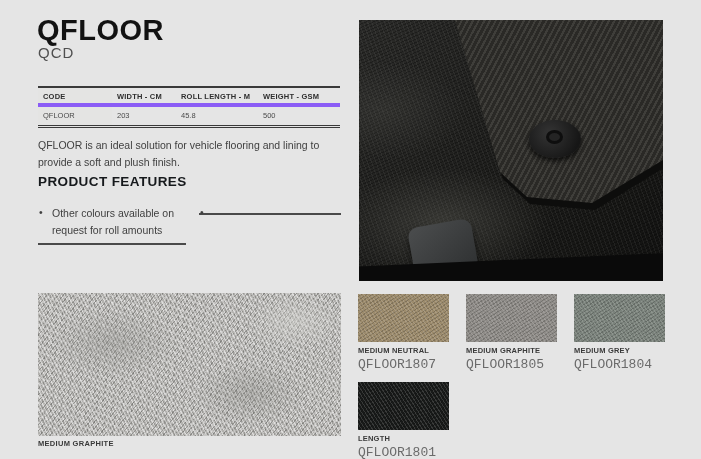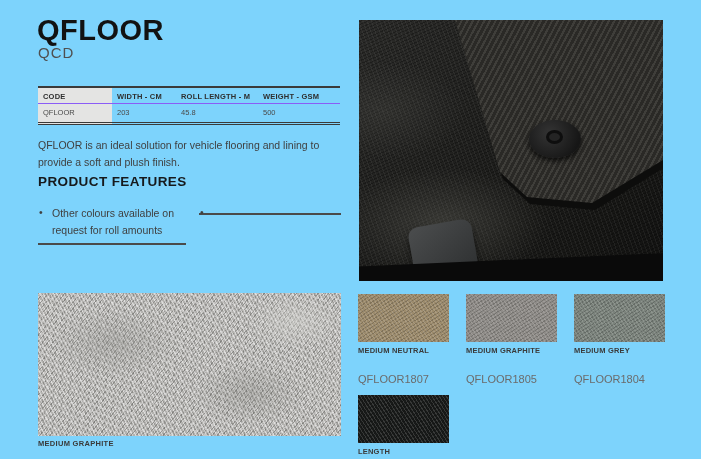--- a/index.html
+++ b/index.html
@@ -1,19 +1,19 @@
 <!DOCTYPE html>
 <html><head>
 <meta charset="utf-8">
 <style>
   * { margin:0; padding:0; box-sizing:border-box; }
   html,body { background:#ffffff; }
   body { font-family:"Liberation Sans","DejaVu Sans",sans-serif; }
   .page {
-    position:relative; width:701px; height:459px; background:#7dd3fc;
+    position:relative; width:701px; height:459px; background:#e5e5e5;
     overflow:hidden;
   }
 
   
   .title {
     position:absolute; left:37px; top:14px;
     font-size:29px; font-weight:700; letter-spacing:.5px; color:#121212;
   }
   .subtitle {
     position:absolute; left:38px; top:44px;
@@ -26,21 +26,21 @@
     border-collapse:collapse; table-layout:fixed;
     border-top:2px solid #3a3a3a; border-bottom:3px double #3a3a3a;
     font-size:7.5px; color:#4a4a4a;
   }
   .spec-table col.c1 { width:74px; }
   .spec-table col.c2 { width:64px; }
   .spec-table col.c3 { width:82px; }
   .spec-table col.c4 { width:82px; }
   .spec-table th {
     text-align:left; font-weight:700; color:#2e2e2e; letter-spacing:.2px;
-    padding:4px 2px 2px 5px; border-bottom:1px solid #8b5cf6;
+    padding:4px 2px 2px 5px; border-bottom:4px solid #8b5cf6;
   }
   .spec-table td { padding:4px 2px 5px 5px; }
   .spec-table .firstcol { background:#e4e4e3; }
 
   
   .description {
     position:absolute; left:38px; top:137px; width:304px;
     font-size:10.5px; line-height:17px; color:#3f3f3f;
   }
   .features-heading {
@@ -137,21 +137,21 @@
   .swatch-chip::after {
     content:""; position:absolute; inset:0;
     background-image:
       repeating-linear-gradient(57deg, rgba(255,255,255,.14) 0 1px, transparent 1px 3px),
       repeating-linear-gradient(-33deg, rgba(0,0,0,.18) 0 1px, transparent 1px 3px);
   }
   .swatch-name {
     margin-top:4px; font-size:7.5px; font-weight:700; letter-spacing:.2px; color:#3a3a3a;
   }
   .swatch-code {
-    margin-top:18px; font-size:11px; color:#6b6b6b;
+    margin-top:2px; font-size:13px; color:#6b6b6b;font-family:Liberation Mono, monospace;
   }
 </style>
 </head>
 <body>
 
 <div class="page">
 
   <h1 class="title">QFLOOR</h1>
   <div class="subtitle">QCD</div>
 

